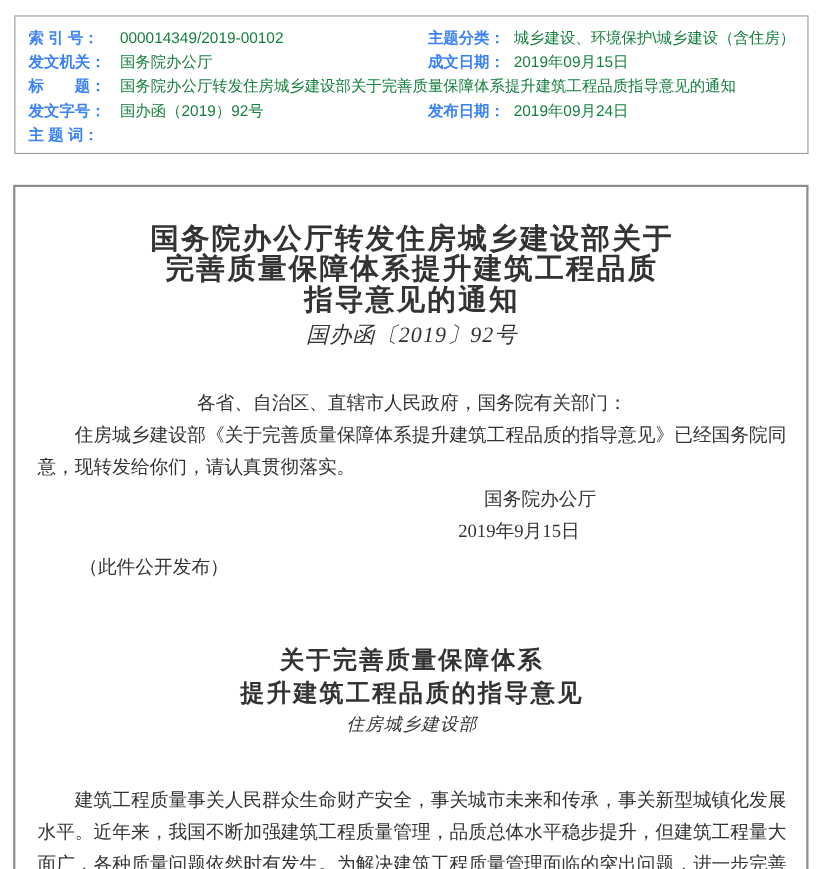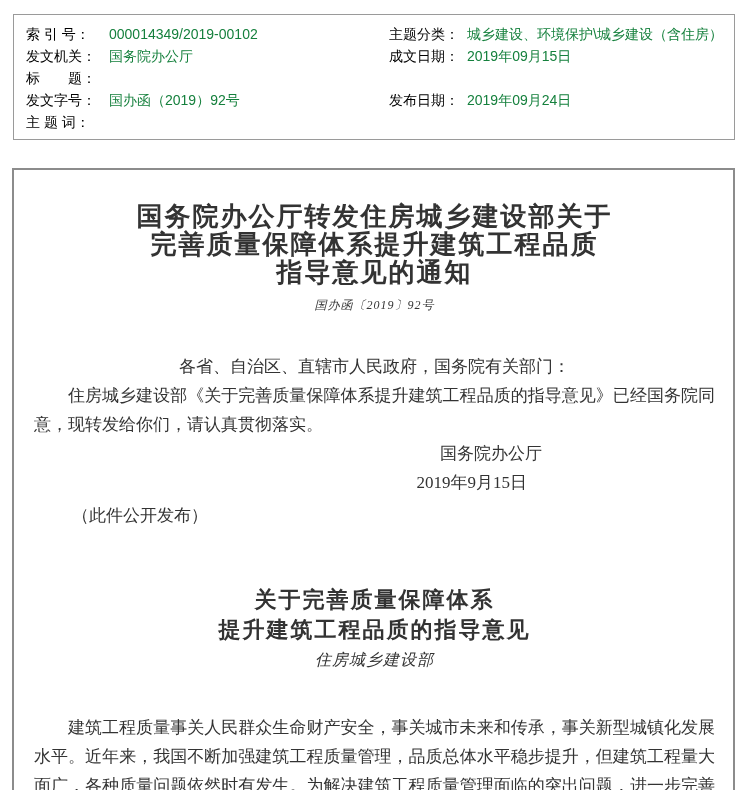--- a/index.html
+++ b/index.html
@@ -25,22 +25,22 @@
     display: grid;
     grid-template-columns: 83px 280px 78px 1fr;
     height: 22px;
     line-height: 22px;
     align-items: center;
   }
   .meta-row.full {
     grid-template-columns: 83px 1fr;
   }
   .meta-label {
-    font-weight: normal;
-    color: #000000;
+    font-weight: bold;
+    color: #3b82f6;
     white-space: pre;
   }
   .meta-value {
     color: #15803d;
     white-space: nowrap;
     overflow: hidden;
   }
 
   
   .doc-panel {
@@ -57,21 +57,21 @@
     margin: 33px 0 0 0;
     text-align: center;
     font-size: 26px;
     line-height: 28px;
     font-weight: bold;
     letter-spacing: 2px;
   }
   .doc-number {
     margin-top: 8px;
     text-align: center;
-    font-size: 12px;
+    font-size: 20px;
     line-height: 20px;
     font-style: italic;
     letter-spacing: 1px;
   }
   .salutation {
     margin: 37px 0 0 0;
     text-align: center;
   }
   .para {
     margin: 0;
@@ -121,20 +121,21 @@
     <span class="meta-value">城乡建设、环境保护\城乡建设（含住房）</span>
   </div>
   <div class="meta-row">
     <span class="meta-label">发文机关：</span>
     <span class="meta-value">国务院办公厅</span>
     <span class="meta-label">成文日期：</span>
     <span class="meta-value">2019年09月15日</span>
   </div>
   <div class="meta-row full">
     <span class="meta-label">标　　题：</span>
+    <span class="meta-value">国务院办公厅转发住房城乡建设部关于完善质量保障体系提升建筑工程品质指导意见的通知</span>
   </div>
   <div class="meta-row">
     <span class="meta-label">发文字号：</span>
     <span class="meta-value">国办函（2019）92号</span>
     <span class="meta-label">发布日期：</span>
     <span class="meta-value">2019年09月24日</span>
   </div>
   <div class="meta-row full">
     <span class="meta-label">主 题 词：</span>
     <span class="meta-value"></span>

